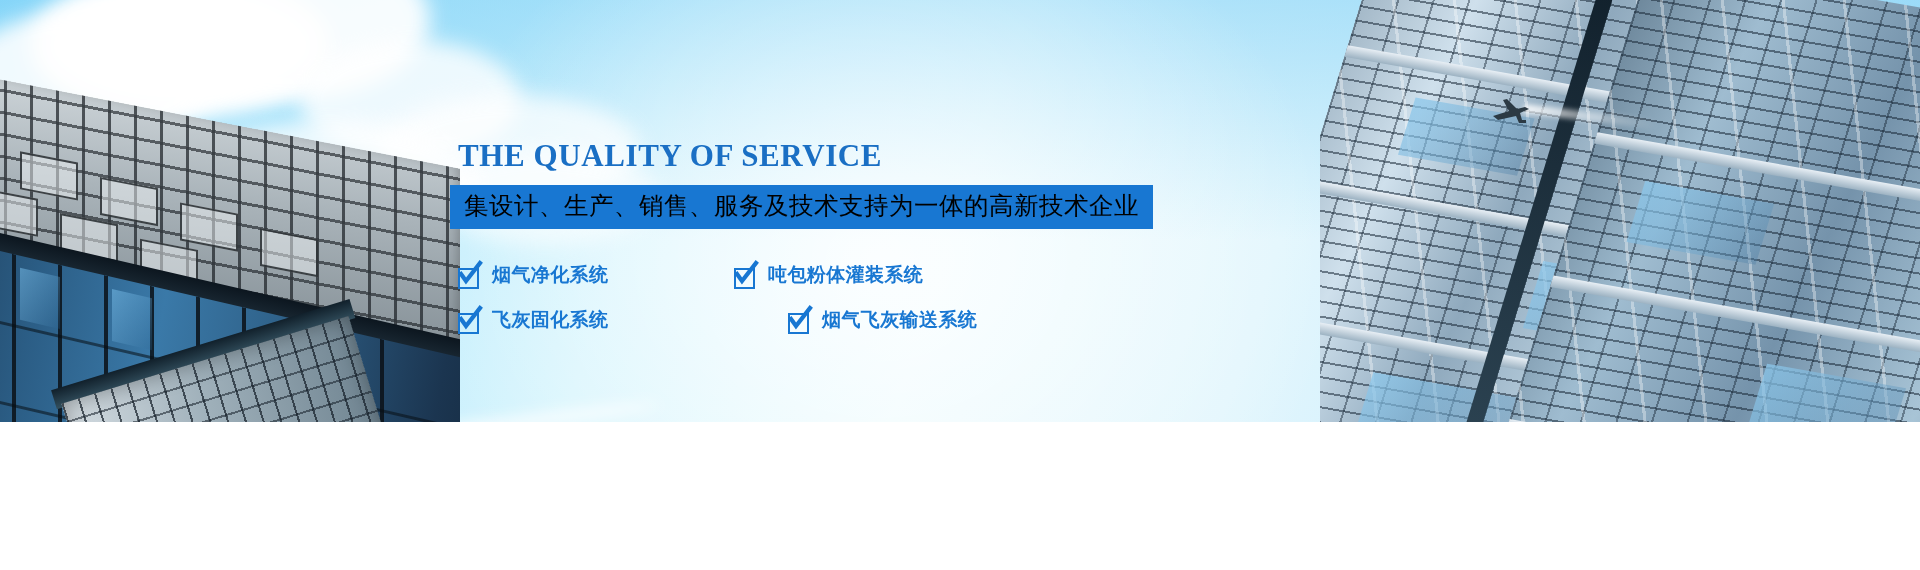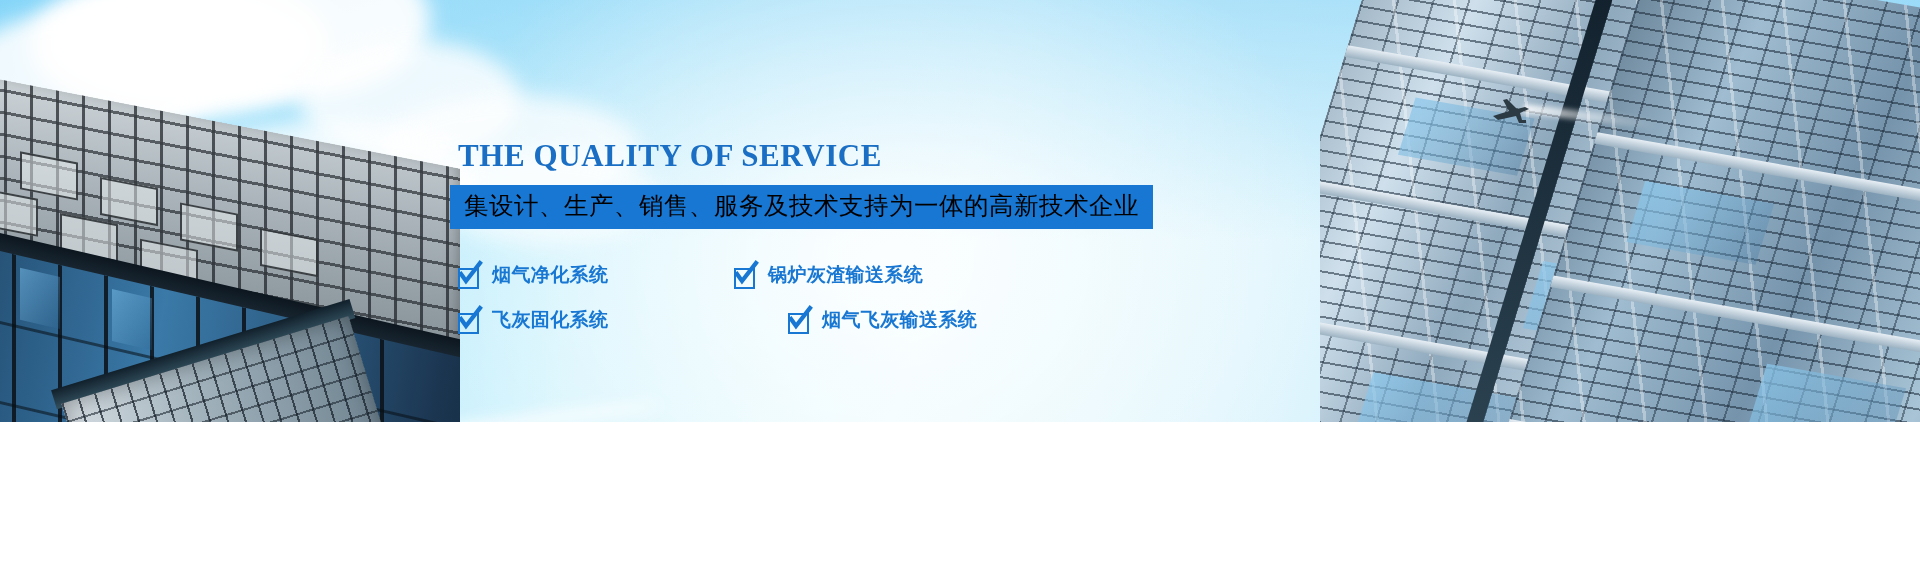--- a/index.html
+++ b/index.html
@@ -225,21 +225,21 @@
               </svg>
           </span>
           <span class="flabel">烟气净化系统</span>
         </div>
         <div class="fitem wide">
           <span class="cbx">
             <svg viewBox="0 0 25 25">
                 <path d="M4 12 L9 19 L23 1" fill="none" stroke="#1877d2" stroke-width="4.2" stroke-linecap="square"></path>
               </svg>
           </span>
-          <span class="flabel">锅炉灰渣输送系统</span>
+          <span class="flabel">吨包粉体灌装系统</span>
         </div>
       </div>
 
       <div class="frow">
         <div class="fitem wide">
           <span class="cbx">
             <svg viewBox="0 0 25 25">
                 <path d="M4 12 L9 19 L23 1" fill="none" stroke="#1877d2" stroke-width="4.2" stroke-linecap="square"></path>
               </svg>
           </span>

